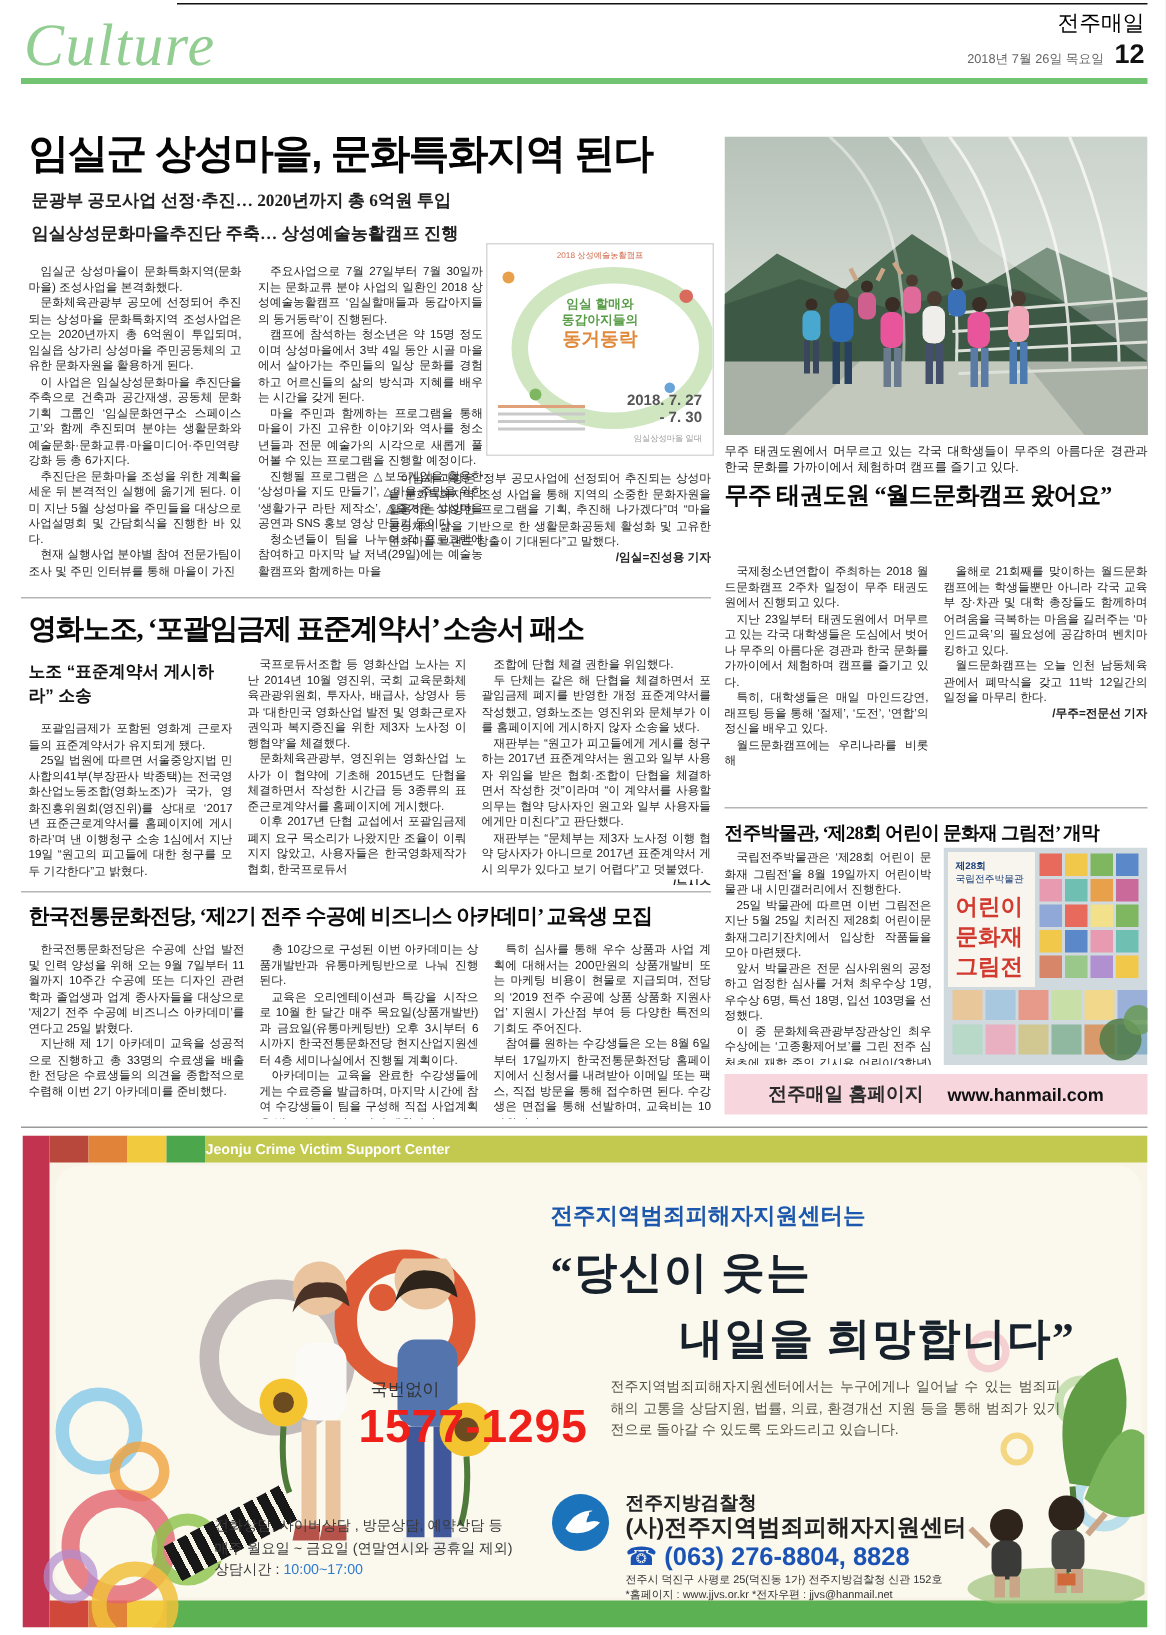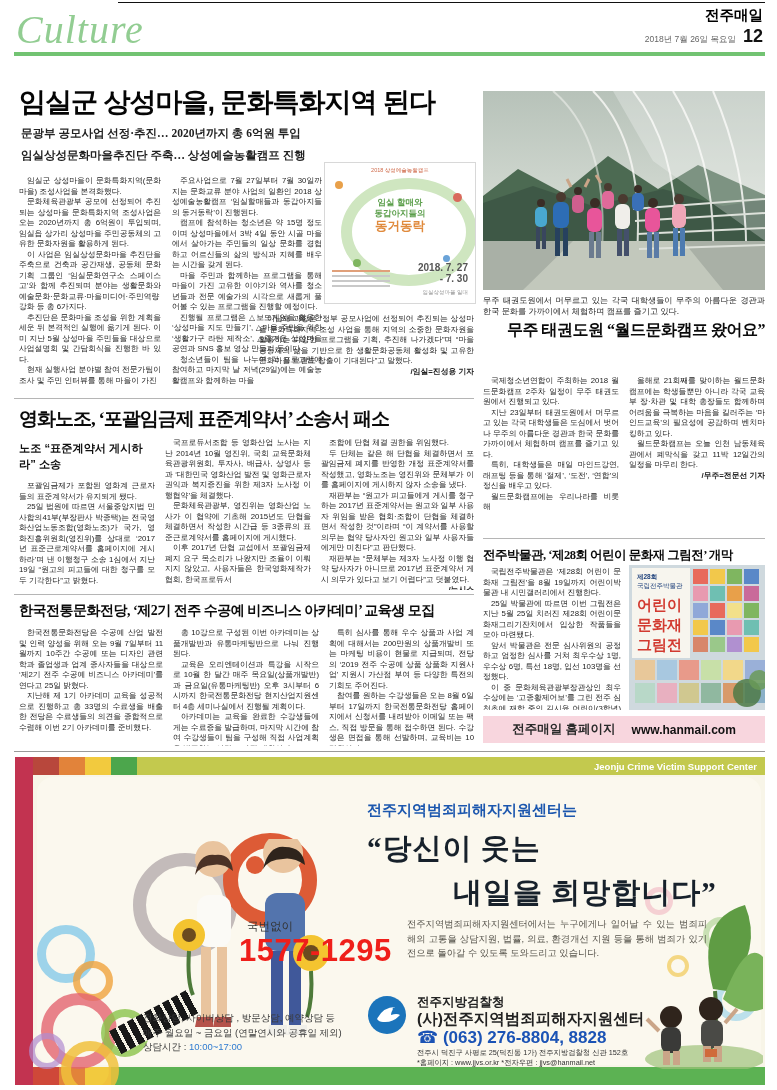--- a/index.html
+++ b/index.html
@@ -3,21 +3,21 @@
 <meta charset="utf-8">
 <style>
   html,body{margin:0;padding:0;background:#e9e9e9}
   #page{position:relative;width:777px;height:1090px;background:#fff;margin:0 auto;
         font-family:"Liberation Sans","DejaVu Sans",sans-serif;color:#1a1a1a;overflow:hidden}
   .abs{position:absolute}
   .serif{font-family:"Liberation Serif","DejaVu Serif",serif}
   
   .top-rule{left:118px;top:2px;width:647px;height:1px;background:#111}
   .culture{left:16px;top:6px;font-size:40px;font-style:italic;font-weight:500;color:#92cd92;letter-spacing:1px}
-  .masthead{right:14px;top:6px;font-size:14.5px;font-weight:700;color:#000}
+  .masthead{right:14px;top:6px;font-size:14.5px;font-weight:400;color:#000}
   .dateline{right:14px;top:26px;display:flex;align-items:baseline;gap:7px}
   .dateline .d{font-size:8.5px;color:#666}
   .dateline .p{font-size:18px;font-weight:800;color:#111}
   .green-rule{left:14px;top:52px;width:751px;height:4px;background:#72c372}
   .divider{height:1px;background:#b5b5b5}
   
   .bodytext{font-size:7.8px;line-height:10.5px;color:#222;overflow:hidden;text-align:justify}
   .bodytext p{margin:0;text-indent:8px;word-break:break-all}
   .credit{text-align:right;font-weight:bold;text-indent:0 !important}
   .mini-head{font-size:11.2px;font-weight:800;color:#111;line-height:1.45;margin:2px 0 9px;text-indent:0;text-align:left}
@@ -35,34 +35,34 @@
   .pdates{position:absolute;right:7px;top:99px;text-align:right;font-size:10px;font-weight:800;color:#555;line-height:11px}
   .pplace{position:absolute;right:7px;top:126px;font-size:5.5px;color:#999}
   .pbars{position:absolute;left:7px;top:104px;width:58px}
   .pbars i{display:block;height:2px;margin:3px 0;background:#c9c9c9}
   .pbars i:first-child{background:#e0a07a}
   
   .h2-movie{font-size:19px;font-weight:800;letter-spacing:-1px;color:#0a0a0a;white-space:nowrap}
   .h2-craft{font-size:14px;font-weight:900;letter-spacing:-0.5px;color:#0a0a0a;white-space:nowrap}
   
   .caption{font-size:8.2px;line-height:11px;color:#222;text-align:justify}
-  .h2-muju{font-size:16px;font-weight:800;letter-spacing:-0.5px;color:#0a0a0a;text-align:right;white-space:nowrap}
+  .h2-muju{font-size:16px;font-weight:800;letter-spacing:-0.5px;color:#0a0a0a;text-align:left;white-space:nowrap}
   .sub-muju{font-size:12px;font-weight:800;color:#111;text-align:center;white-space:nowrap}
   .h2-museum{font-size:12.5px;font-weight:900;letter-spacing:-0.5px;color:#0a0a0a;white-space:nowrap}
   .pink-banner{background:#f8d6de;display:flex;align-items:center;justify-content:center;gap:16px}
   .pink-banner .b1{font-size:12.5px;font-weight:800;color:#2a2a2a}
   .pink-banner .b2{font-size:12px;font-weight:800;color:#111}
   
   #ad{left:15px;top:757px;width:750px;height:328px;background:#f8f5e8;overflow:hidden}
   .ad-leftbar{position:absolute;left:0;top:0;bottom:0;width:18px;background:#c23350}
   .ad-strip{position:absolute;left:18px;right:0;height:18px;display:flex}
   .ad-strip.top{top:0}
   .ad-strip.bottom{bottom:0}
   .sq{width:26px;height:18px}
-  .bar{flex:1;display:flex;align-items:center;justify-content:flex-end;padding-right:8px}
+  .bar{flex:1;display:flex;align-items:center;justify-content:flex-start;padding-right:8px}
   .ad-en{font-size:9.5px;color:#fff;font-weight:700}
   .ad-panel{position:absolute;left:22px;top:20px;right:4px;bottom:20px;background:#fbf8ee;border-radius:16px}
   .org-intro{font-size:15px;font-weight:800;color:#1c57ae}
   .slogan{font-size:29px;color:#17212b;letter-spacing:1px;font-weight:600}
   .ad-desc{font-size:9.3px;line-height:14.5px;color:#55524a;text-align:justify}
   .call-label{font-size:11.5px;color:#333}
   .call-number{font-size:31px;font-weight:900;color:#ef1f1a;letter-spacing:0.5px;font-family:"Liberation Sans",sans-serif}
   .counsel{font-size:9.5px;line-height:14.5px;color:#3a3a3a}
   .counsel .hours{color:#2f7bd0}
   .org-block{display:flex;gap:10px;align-items:flex-start}

